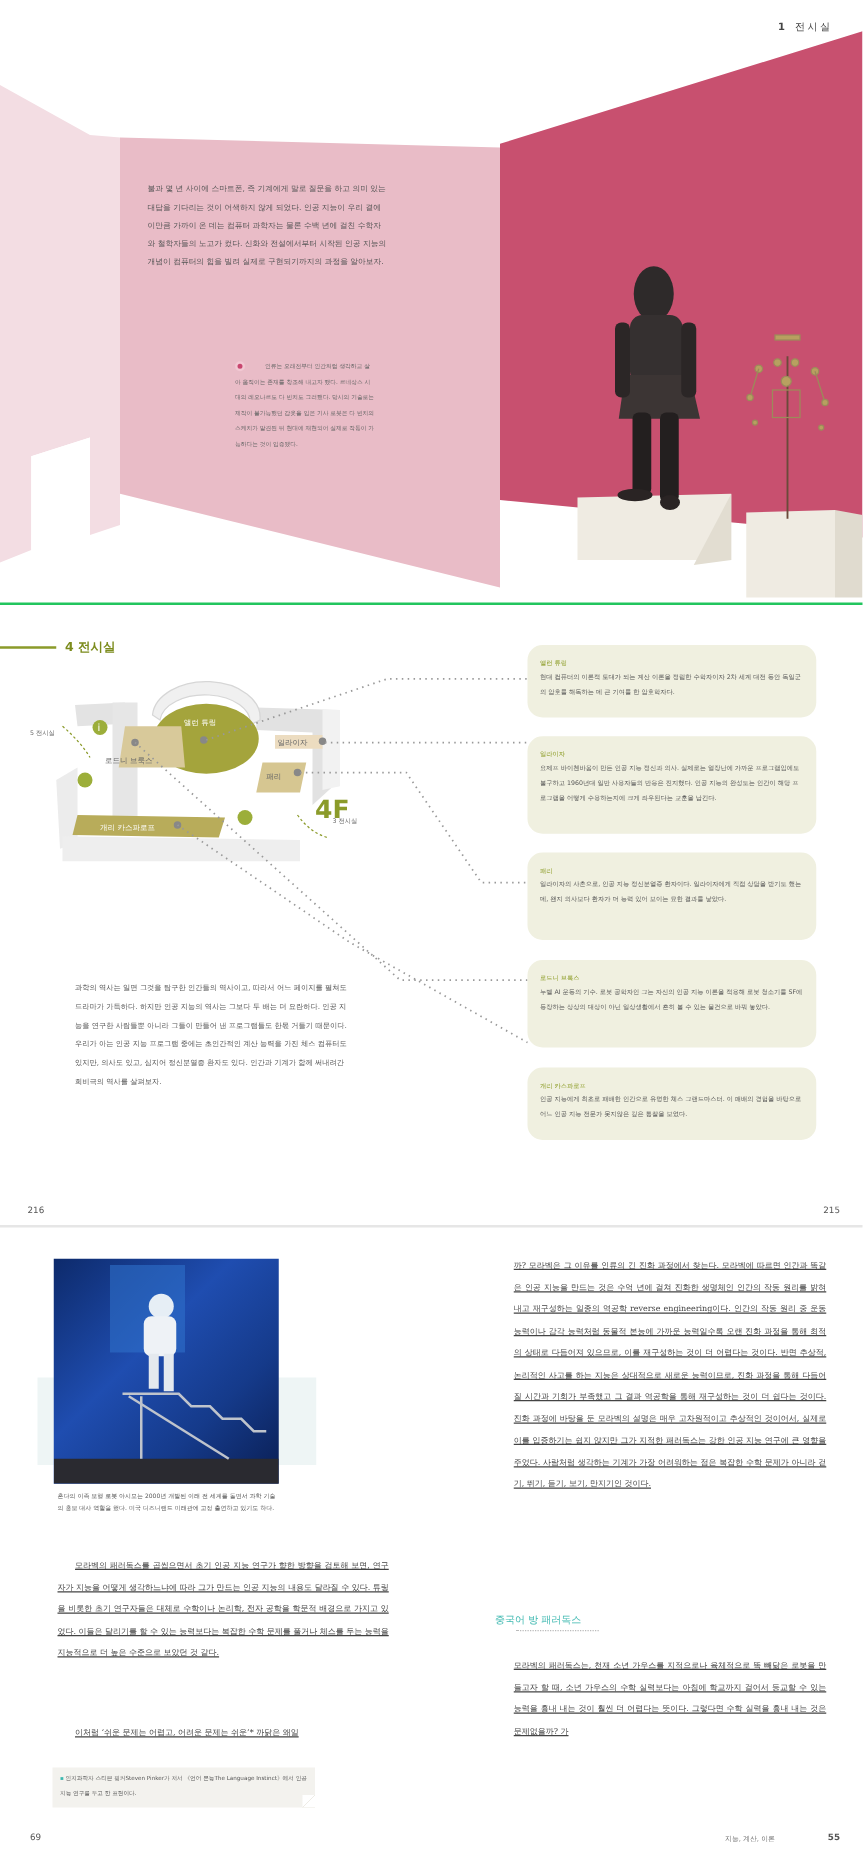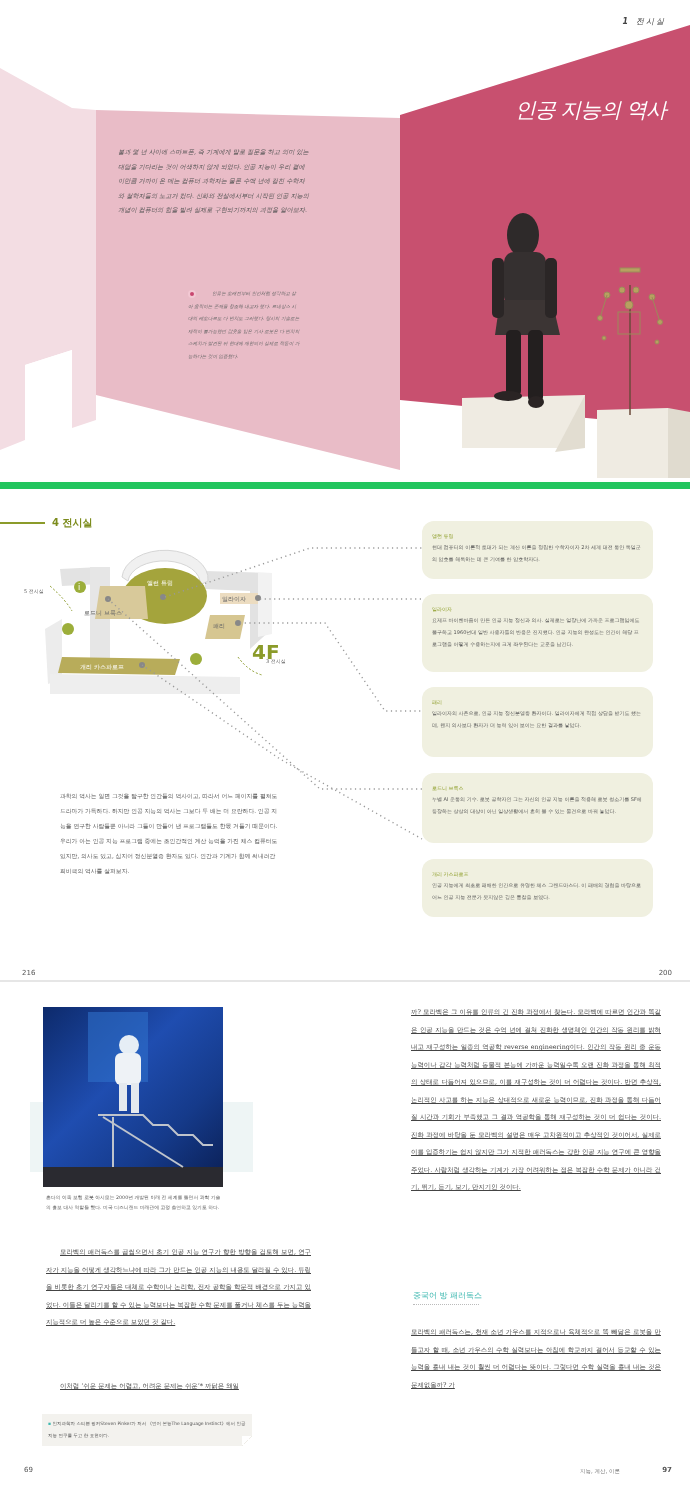--- a/index.html
+++ b/index.html
@@ -1,47 +1,47 @@
 <!DOCTYPE html>
 <html><head>
 <meta charset="utf-8">
 <style>
   * { box-sizing: border-box; margin: 0; padding: 0; }
   body { width: 690px; height: 1496px; background: #fff; font-family: "DejaVu Sans", sans-serif; color: #444; position: relative; overflow: hidden; }
   .abs { position: absolute; }
   .serif { font-family: "DejaVu Serif", serif; }
 
   
-  #page1 { position: absolute; left: 0; top: 0; width: 690px; height: 482px; overflow: hidden; background: #fff; font-style: italic; }
+  #page1 { position: absolute; left: 0; top: 0; width: 690px; height: 482px; overflow: hidden; background: #fff; }
   .running-head { position: absolute; right: 24px; top: 16px; font-size: 8px; color: #444; letter-spacing: 2px; }
   .running-head b { font-weight: bold; margin-right: 6px; }
   .title { position: absolute; right: 24px; top: 96px; font-size: 21px; color: #fff; letter-spacing: -1px; }
   .intro { position: absolute; left: 118px; top: 145px; width: 192px; font-size: 6.2px; line-height: 14.5px; color: #555; }
   .caption1 { position: absolute; left: 188px; top: 288px; width: 112px; font-size: 4.6px; line-height: 12.5px; color: #666; }
   .caption1 .dot { display:inline-block; width: 8px; height: 8px; border-radius: 50%; background: #c8466f; border: 2px solid #f2c8d3; vertical-align: middle; margin-right: 16px; }
 
   
-  #page2 { position: absolute; left: 0; top: 482px; width: 690px; height: 424px; background: #fff; border-top: 7px solid #22c55e; }
+  #page2 { position: absolute; left: 0; top: 482px; width: 690px; height: 424px; background: #fff; border-top: 2px solid #22c55e; }
   .section-line { position: absolute; left: 0; top: 33px; width: 45px; height: 2px; background: #8b9b2a; }
   .section-title { position: absolute; left: 52px; top: 27px; font-size: 10px; color: #7c8c1d; font-weight: bold; }
   .card { position: absolute; left: 422px; width: 231px; background: #f0f0e0; border-radius: 12px; padding: 10px 10px 8px 10px; font-size: 5px; line-height: 12px; color: #555; }
   .card .ct { color: #8a9a22; font-size: 5px; line-height: 10px; }
   .body2 { position: absolute; left: 60px; top: 300px; width: 220px; font-size: 5.8px; line-height: 15px; color: #555; }
   .pagenum { position: absolute; font-size: 7px; color: #555; }
 
   
   #page3 { position: absolute; left: 0; top: 980px; width: 690px; height: 516px; background: #fff; border-top: 2px solid #e6e6e6; }
   .photo-bg { position: absolute; left: 30px; top: 120px; width: 223px; height: 70px; background: #eef5f5; }
   .photo { position: absolute; left: 43px; top: 25px; width: 180px; height: 180px; background: linear-gradient(135deg,#0d2a6b 0%,#1f4db0 40%,#153a8a 70%,#0a1e52 100%); overflow: hidden; }
   .cap3 { position: absolute; left: 46px; top: 211px; width: 178px; font-size: 4.8px; line-height: 10px; color: #555; }
   .text3 { position: absolute; font-size: 6.4px; line-height: 17.5px; color: #444; text-align: justify; text-decoration: underline; }
   .footnote { position: absolute; left: 42px; top: 432px; width: 210px; height: 32px; background: #f3f2ee; font-size: 4.5px; line-height: 12px; color: #555; padding: 4px 6px; }
   .footnote:after { content: ""; position: absolute; right: 0; bottom: 0; border-style: solid; border-width: 0 0 10px 10px; border-color: transparent transparent #fff transparent; }
   .fold { position:absolute; right:0; bottom:0; width:10px; height:10px; background: linear-gradient(135deg,#fff 50%,#ddd9cc 50%); }
-  .sub-head { position: absolute; left: 413px; top: 308px; font-size: 8px; color: #3db8b0; }
+  .sub-head { position: absolute; left: 396px; top: 308px; font-size: 8px; color: #3db8b0; }
   .sub-line { position: absolute; left: 413px; top: 322px; width: 66px; border-top: 1px dotted #bbb; }
 </style>
 </head>
 <body>
 
 <div id="page1">
   <svg class="abs" style="left:0;top:0" width="690" height="482">
 
     <polygon points="0,68 72,108 96,110 96,420 72,428 72,350 25,365 25,440 0,450" fill="#f3dde3"></polygon>
 
@@ -79,21 +79,20 @@
       <rect x="618" y="312" width="22" height="22" fill="none"></rect>
       <line x1="607" y1="295" x2="600" y2="318"></line>
         <line x1="652" y1="297" x2="660" y2="322"></line>
       <circle cx="600" cy="318" r="2.5"></circle>
         <circle cx="660" cy="322" r="2.5"></circle>
       <circle cx="604" cy="338" r="2"></circle>
         <circle cx="657" cy="342" r="2"></circle>
     </g>
   </svg>
   <div class="running-head"><b>1</b><span>전시실</span></div>
-  <div class="title">인공 지능의 역사</div>
   <div class="intro serif">불과 몇 년 사이에 스마트폰, 즉 기계에게 말로 질문을 하고 의미 있는 대답을 기다리는 것이 어색하지 않게 되었다. 인공 지능이 우리 곁에 이만큼 가까이 온 데는 컴퓨터 과학자는 물론 수백 년에 걸친 수학자와 철학자들의 노고가 컸다. 신화와 전설에서부터 시작된 인공 지능의 개념이 컴퓨터의 힘을 빌려 실제로 구현되기까지의 과정을 알아보자.</div>
   <div class="caption1">
     <span class="dot"></span><span>인류는 오래전부터 인간처럼 생각하고 살아 움직이는 존재를 창조해 내고자 했다. 르네상스 시대의 레오나르도 다 빈치도 그러했다. 당시의 기술로는 제작이 불가능했던 갑옷을 입은 기사 로봇은 다 빈치의 스케치가 발견된 뒤 현대에 재현되어 실제로 작동이 가능하다는 것이 입증됐다.</span>
   </div>
 </div>
 
 <div id="page2">
   <div class="section-line"></div>
   <div class="section-title">4 전시실</div>
 
@@ -162,21 +161,21 @@
     <div class="ct">로드니 브룩스</div>
     <div>누벨 AI 운동의 기수. 로봇 공학자인 그는 자신의 인공 지능 이론을 적용해 로봇 청소기를 SF에 등장하는 상상의 대상이 아닌 일상생활에서 흔히 볼 수 있는 물건으로 바꿔 놓았다.</div>
   </div>
   <div class="card" style="top:370px;height:58px">
     <div class="ct">개리 카스파로프</div>
     <div>인공 지능에게 최초로 패배한 인간으로 유명한 체스 그랜드마스터. 이 패배의 경험을 바탕으로 어느 인공 지능 전문가 못지않은 깊은 통찰을 보였다.</div>
   </div>
 
   <div class="body2 serif">과학의 역사는 일면 그것을 탐구한 인간들의 역사이고, 따라서 어느 페이지를 펼쳐도 드라마가 가득하다. 하지만 인공 지능의 역사는 그보다 두 배는 더 요란하다. 인공 지능을 연구한 사람들뿐 아니라 그들이 만들어 낸 프로그램들도 한몫 거들기 때문이다. 우리가 아는 인공 지능 프로그램 중에는 초인간적인 계산 능력을 가진 체스 컴퓨터도 있지만, 의사도 있고, 심지어 정신분열증 환자도 있다. 인간과 기계가 함께 써내려간 희비극의 역사를 살펴보자.</div>
   <div class="pagenum" style="left:22px;top:480px">216</div>
-  <div class="pagenum" style="right:18px;top:480px">200</div>
+  <div class="pagenum" style="right:18px;top:480px">215</div>
 </div>
 
 <div id="page3">
   <div class="photo-bg"></div>
   <div class="photo">
     <svg width="180" height="180">
       <rect x="0" y="160" width="180" height="20" fill="#2a2a30"></rect>
       <rect x="45" y="5" width="60" height="70" fill="#2f6fc9" opacity=".6"></rect>
       <circle cx="86" cy="38" r="10" fill="#e6eef5"></circle>
       <rect x="72" y="46" width="26" height="32" rx="6" fill="#eef2f6"></rect>
@@ -199,14 +198,14 @@
     <div class="fold"></div>
   </div>
   <div class="pagenum" style="left:24px;top:484px">69</div>
 
   <div class="text3 serif" style="left:411px;top:22px;width:250px">까? 모라벡은 그 이유를 인류의 긴 진화 과정에서 찾는다. 모라벡에 따르면 인간과 똑같은 인공 지능을 만드는 것은 수억 년에 걸쳐 진화한 생명체인 인간의 작동 원리를 밝혀내고 재구성하는 일종의 역공학 reverse engineering이다. 인간의 작동 원리 중 운동 능력이나 감각 능력처럼 동물적 본능에 가까운 능력일수록 오랜 진화 과정을 통해 최적의 상태로 다듬어져 있으므로, 이를 재구성하는 것이 더 어렵다는 것이다. 반면 추상적, 논리적인 사고를 하는 지능은 상대적으로 새로운 능력이므로, 진화 과정을 통해 다듬어질 시간과 기회가 부족했고 그 결과 역공학을 통해 재구성하는 것이 더 쉽다는 것이다. 진화 과정에 바탕을 둔 모라벡의 설명은 매우 고차원적이고 추상적인 것이어서, 실제로 이를 입증하기는 쉽지 않지만 그가 지적한 패러독스는 강한 인공 지능 연구에 큰 영향을 주었다. 사람처럼 생각하는 기계가 가장 어려워하는 점은 복잡한 수학 문제가 아니라 걷기, 뛰기, 듣기, 보기, 만지기인 것이다.</div>
   <div class="sub-head">중국어 방 패러독스</div>
   <div class="sub-line"></div>
   <div class="text3 serif" style="left:411px;top:342px;width:250px">모라벡의 패러독스는, 천재 소년 가우스를 지적으로나 육체적으로 똑 빼닮은 로봇을 만들고자 할 때, 소년 가우스의 수학 실력보다는 아침에 학교까지 걸어서 등교할 수 있는 능력을 흉내 내는 것이 훨씬 더 어렵다는 뜻이다. 그렇다면 수학 실력을 흉내 내는 것은 문제없을까? 가</div>
 
   <div class="abs" style="right:70px;top:486px;font-size:5.5px;color:#777">지능, 계산, 이론</div>
-  <div class="pagenum" style="right:18px;top:484px;font-weight:bold">97</div>
+  <div class="pagenum" style="right:18px;top:484px;font-weight:bold">55</div>
 </div>
 
 </body></html>

